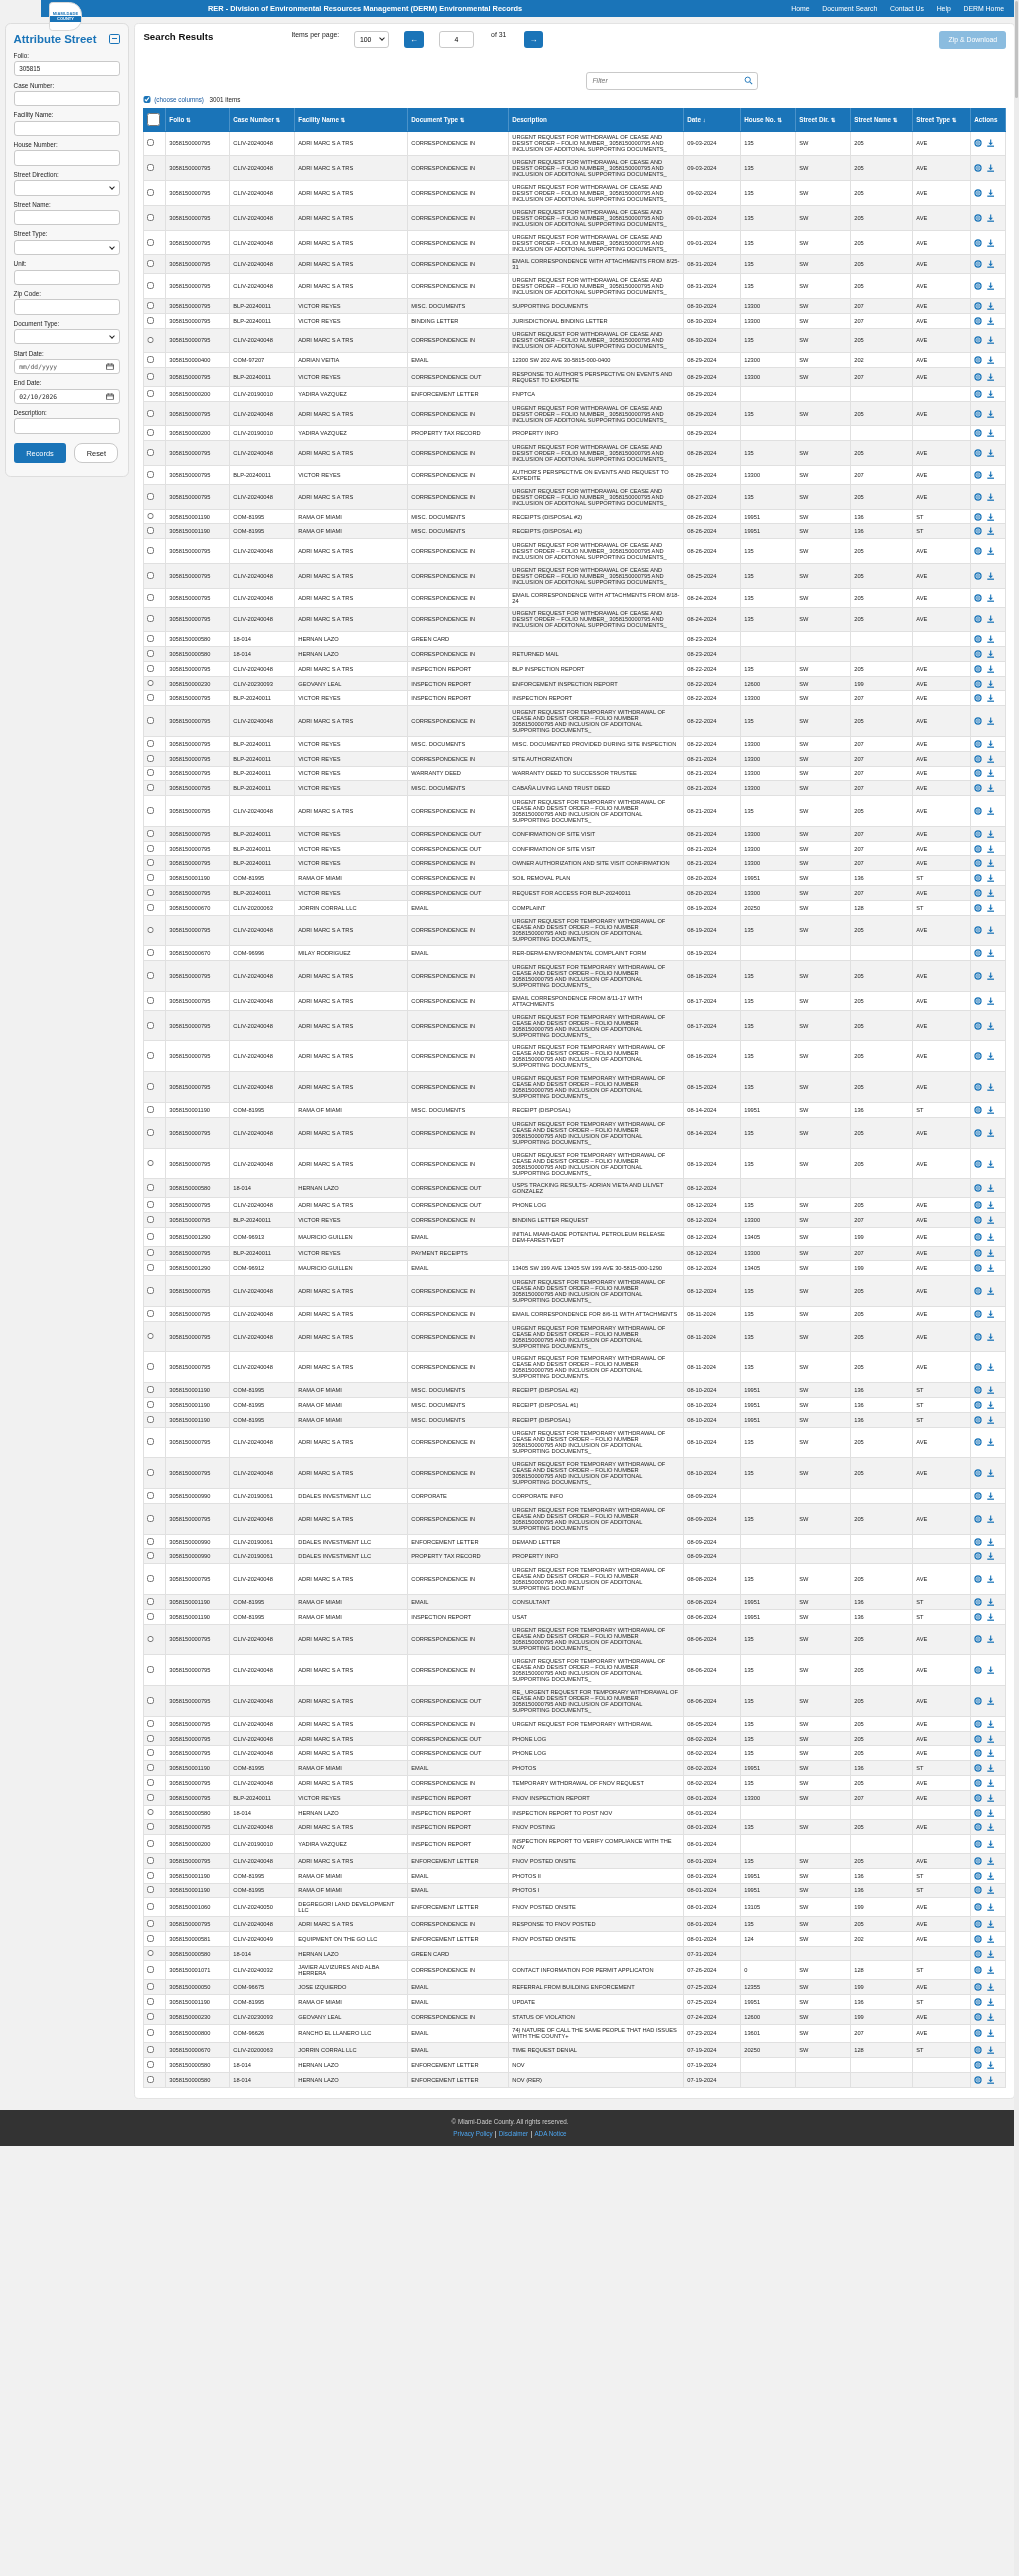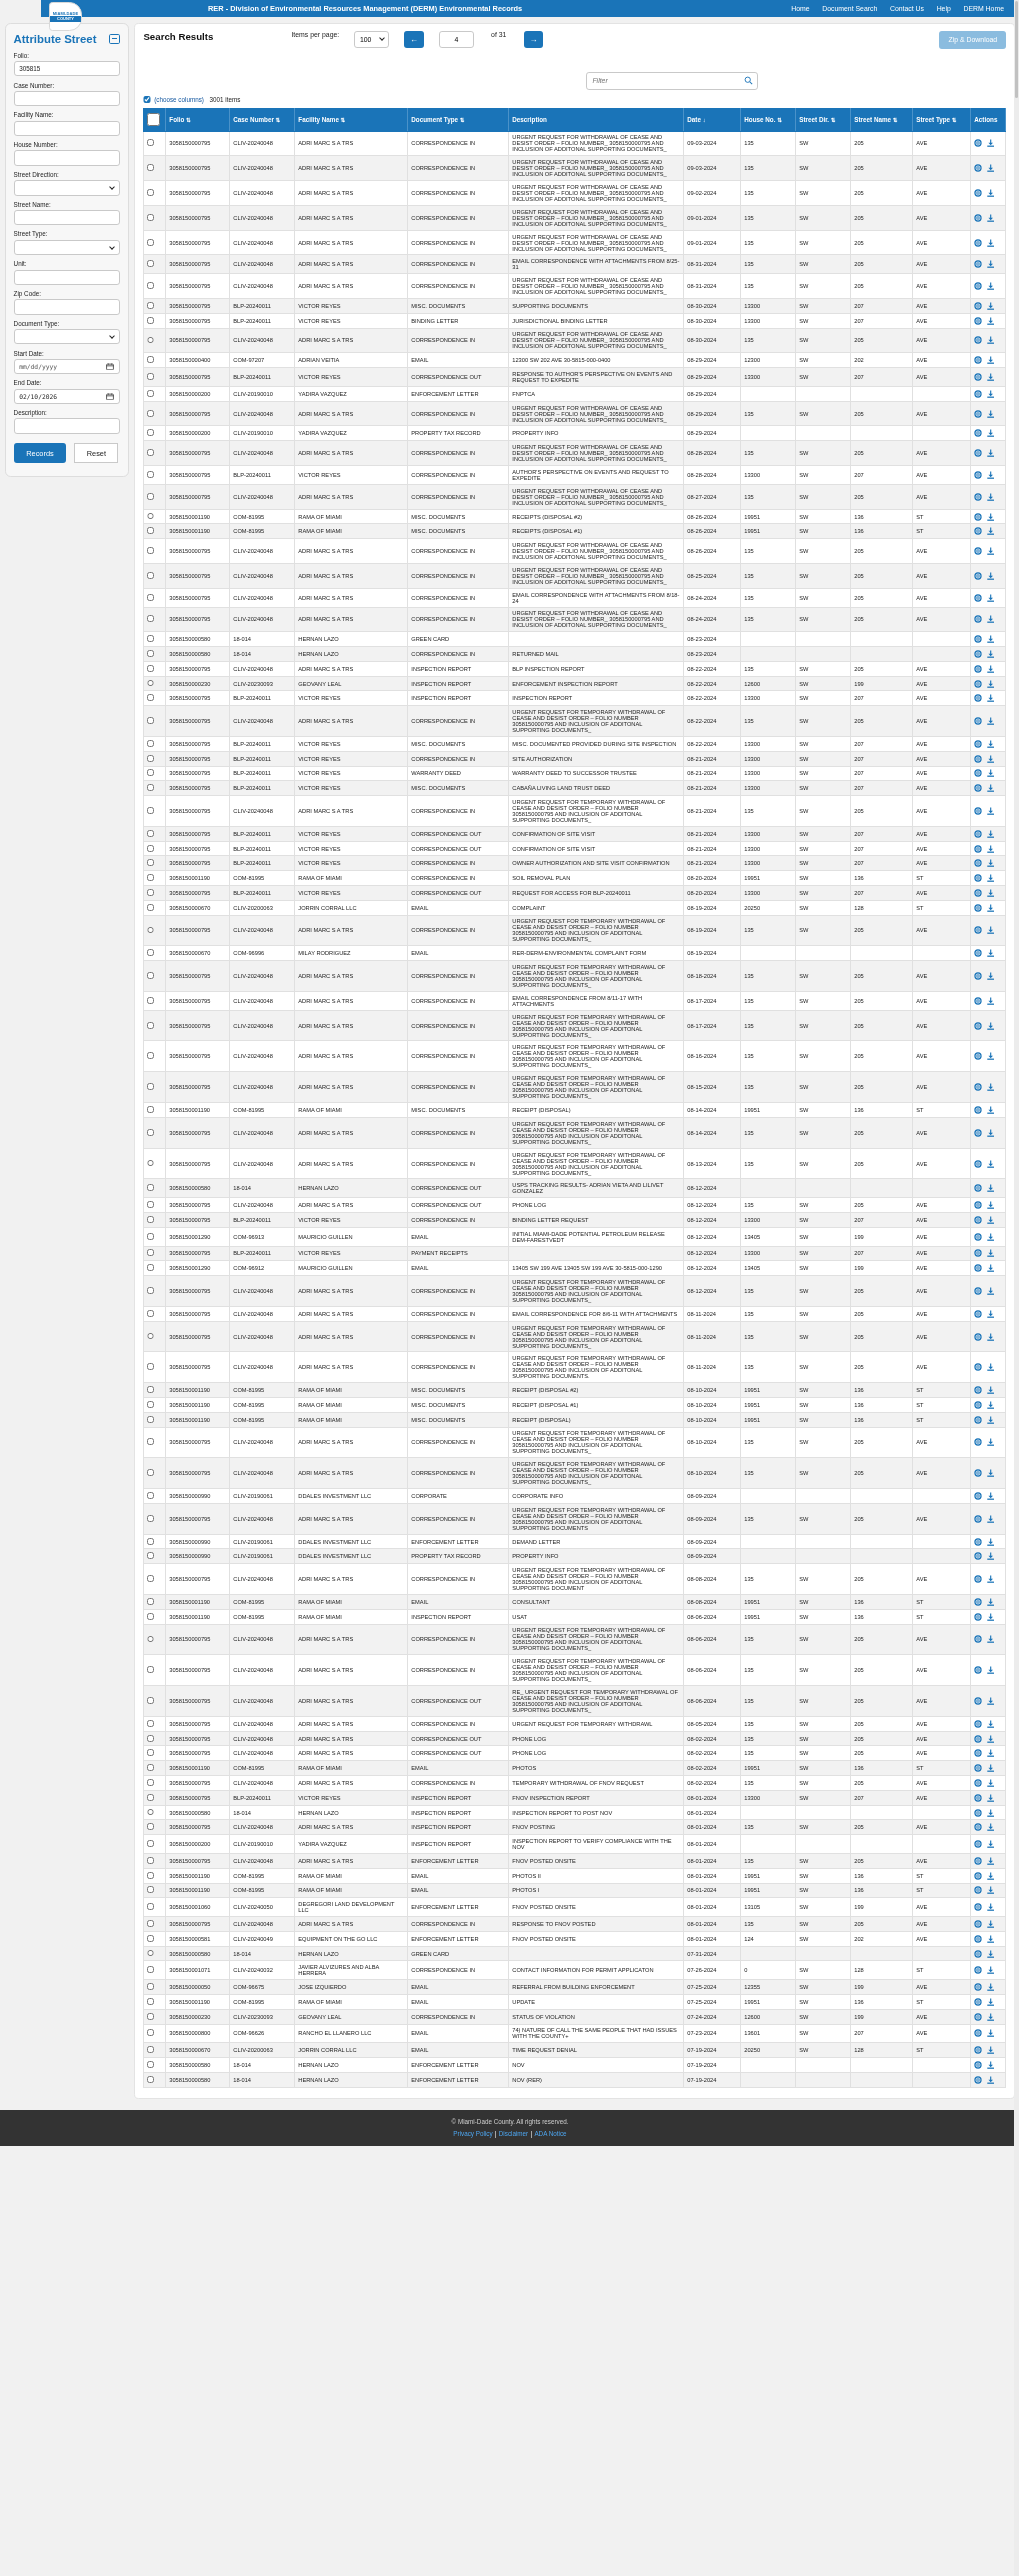--- a/index.html
+++ b/index.html
@@ -31,21 +31,21 @@
         border-radius:2.9px; font-size:6.3px; padding:0 4.6px; color:#222; font-family:"Liberation Sans", sans-serif; }
   .fake-select { display:flex; align-items:center; justify-content:flex-end; cursor:pointer; }
   .chev { width:4px; height:4px; border-right:1.1px solid #222; border-bottom:1.1px solid #222; transform:rotate(45deg); margin-top:-1.7px; }
   .date-input { display:flex; align-items:center; justify-content:space-between;
                 font-family:"DejaVu Sans Mono", monospace; font-size:6.3px; }
   .date-input .dval { color:#222; }
   .date-input .dph { color:#555; }
   .cal-icon svg { display:block; }
   .btn-row { display:flex; gap:8px; margin-top:9.2px; }
   .btn-search { background:#1a74b8; color:#fff; border:none; border-radius:2.9px; padding:4.6px 12.6px; font-size:7.4px; cursor:pointer; }
-  .btn-reset { background:#fff; color:#222; border:0.6px solid #c9c9c9; border-radius:0; padding:4.6px 11.4px; font-size:7.4px; cursor:pointer; }
+  .btn-reset { background:#fff; color:#222; border:0.6px solid #c9c9c9; border-radius:8px; padding:4.6px 11.4px; font-size:7.4px; cursor:pointer; }
 
   
   .main { flex:1; background:#fff; border:0.6px solid #e3e3e3; border-radius:4.6px; padding:6.9px 8px 10.3px 8px; }
   .toolbar { display:flex; align-items:flex-start; gap:15px; }
   .sr-title { font-size:9.7px; font-weight:bold; color:#111; margin-right:63px; }
   .ipp-label { font-size:6.9px; color:#222; }
   .ipp-select { width:35px; height:17px; border:0.6px solid #c9c9c9; border-radius:2.9px; display:flex; align-items:center;
                 justify-content:space-between; padding:0 4.6px; font-size:6.9px; cursor:pointer; background:#fff; }
   .pg-btn { width:19.5px; height:17px; background:#1a74b8; border:none; border-radius:2.9px; color:#fff; font-size:8px; cursor:pointer; position:relative; }
   .pg-btn.prev::after { content:"\2190"; }

